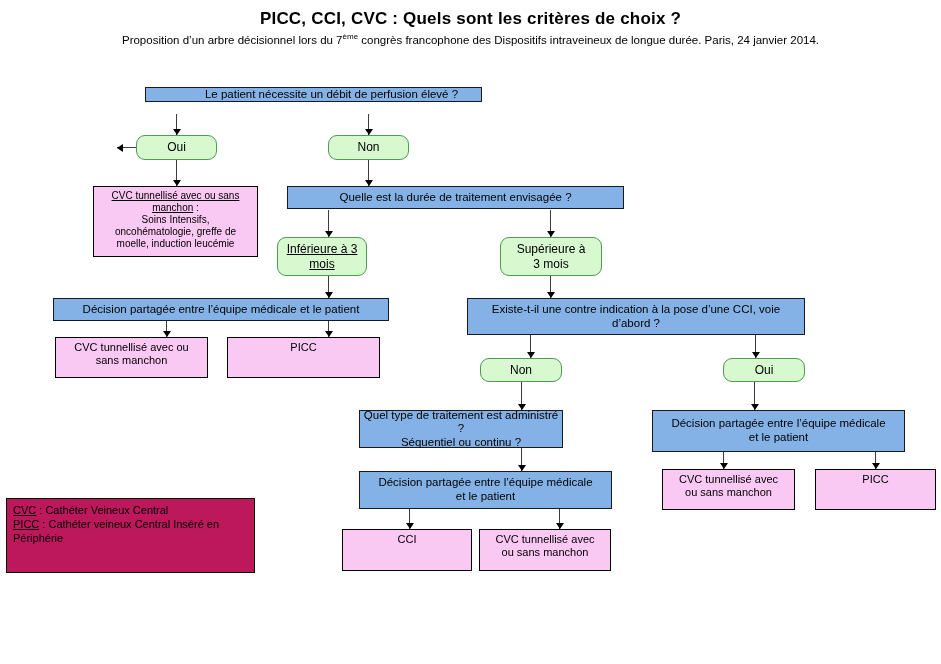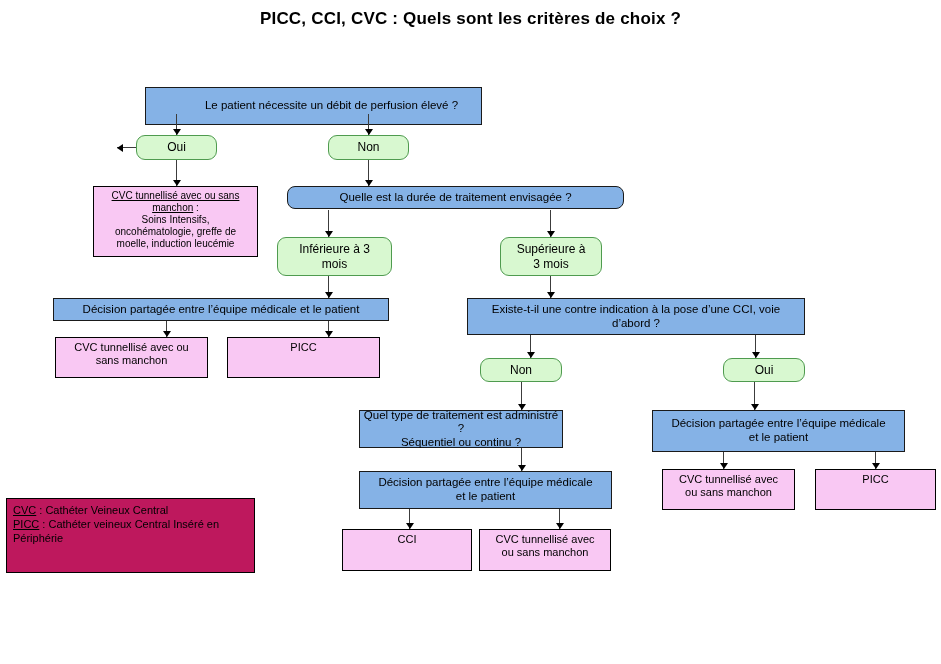--- a/index.html
+++ b/index.html
@@ -31,45 +31,46 @@
   .arr-h-left{height:0;border-top:1px solid #3c3c3c;}
   .arr-h-left::after{content:"";position:absolute;left:0;top:-4.5px;
     border:4px solid transparent;border-left:none;border-right:6px solid #000;}
 </style>
 </head>
 <body>
 
 <div id="canvas">
 
   <div class="title">PICC, CCI, CVC : Quels sont les critères de choix ?</div>
+  <div class="subtitle"><span>Proposition d’un arbre décisionnel lors du 7</span><sup>ème</sup><span> congrès francophone des Dispositifs intraveineux de longue durée. Paris, 24 janvier 2014.</span></div>
 
-  <div class="node blue" style="left:145px;top:87px;width:337px;height:38px;padding-left:36px;">
+  <div class="node blue" style="left:145px;top:87px;width:337px;height:15px;padding-left:36px;">
     <span class="lbl">Le patient nécessite un débit de perfusion élevé ?</span>
   </div>
 
 
   <div class="node green" style="left:136px;top:135px;width:81px;height:25px;">
     <span class="lbl">Oui</span>
   </div>
   <div class="node green" style="left:328px;top:135px;width:81px;height:25px;">
     <span class="lbl">Non</span>
   </div>
 
   <div class="node pink detail" style="left:75px;top:186px;width:165px;height:71px;margin-left:18px;">
     <div class="ttl"><span class="u">CVC tunnellisé avec ou sans manchon</span><span> :</span></div>
     <div class="lbl" style="text-align:center;">Soins Intensifs,
 oncohématologie, greffe de
 moelle, induction leucémie</div>
   </div>
 
-  <div class="node blue" style="left:287px;top:186px;width:337px;height:23px;border-radius:8px;">
+  <div class="node blue" style="left:287px;top:186px;width:337px;height:23px;">
     <span class="lbl">Quelle est la durée de traitement envisagée ?</span>
   </div>
 
-  <div class="node green" style="left:277px;top:237px;width:115px;height:39px;">
+  <div class="node green" style="left:277px;top:237px;width:90px;height:39px;text-decoration:underline;">
     <span class="lbl">Inférieure à 3
 mois</span>
   </div>
   <div class="node green" style="left:500px;top:237px;width:102px;height:39px;justify-content:center;">
     <span class="lbl">Supérieure à
 3 mois</span>
   </div>
 
   <div class="node blue" style="left:53px;top:298px;width:336px;height:23px;">
     <span class="lbl">Décision partagée entre l’équipe médicale et le patient</span>

